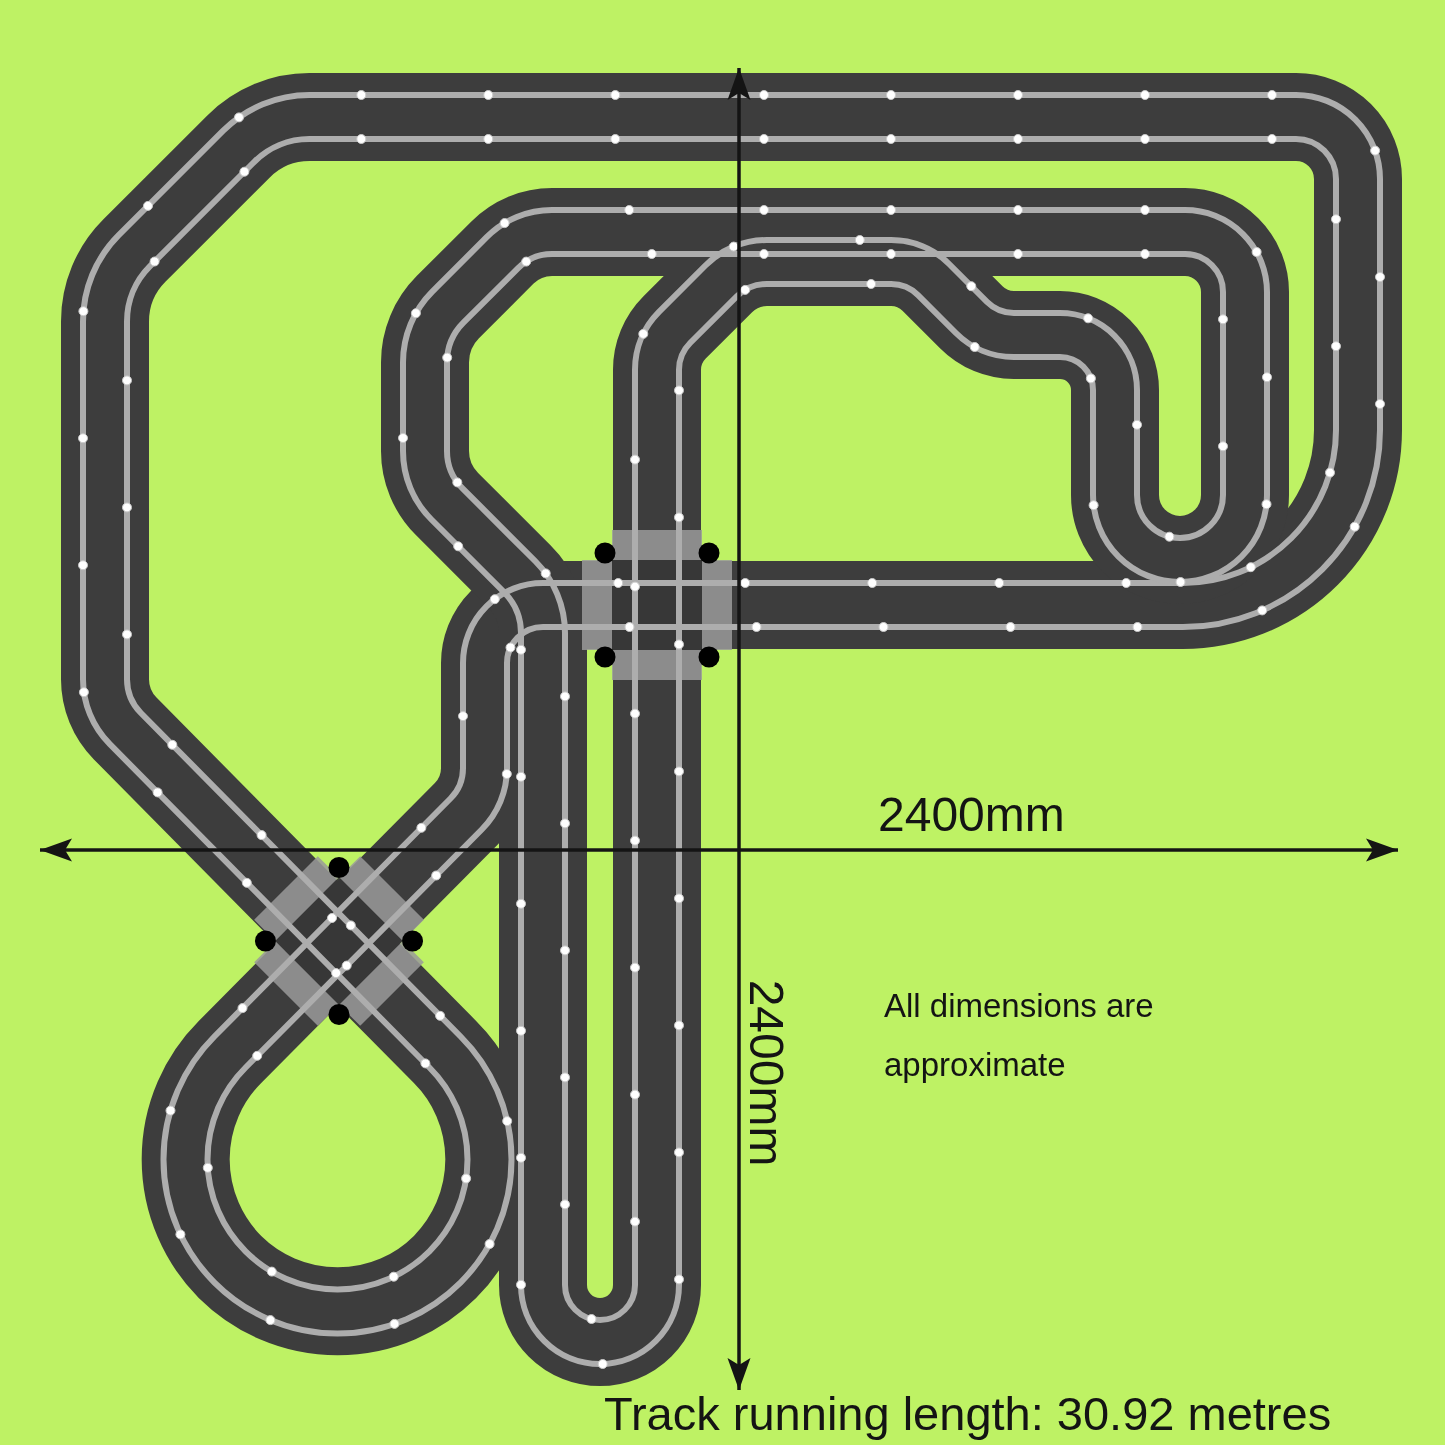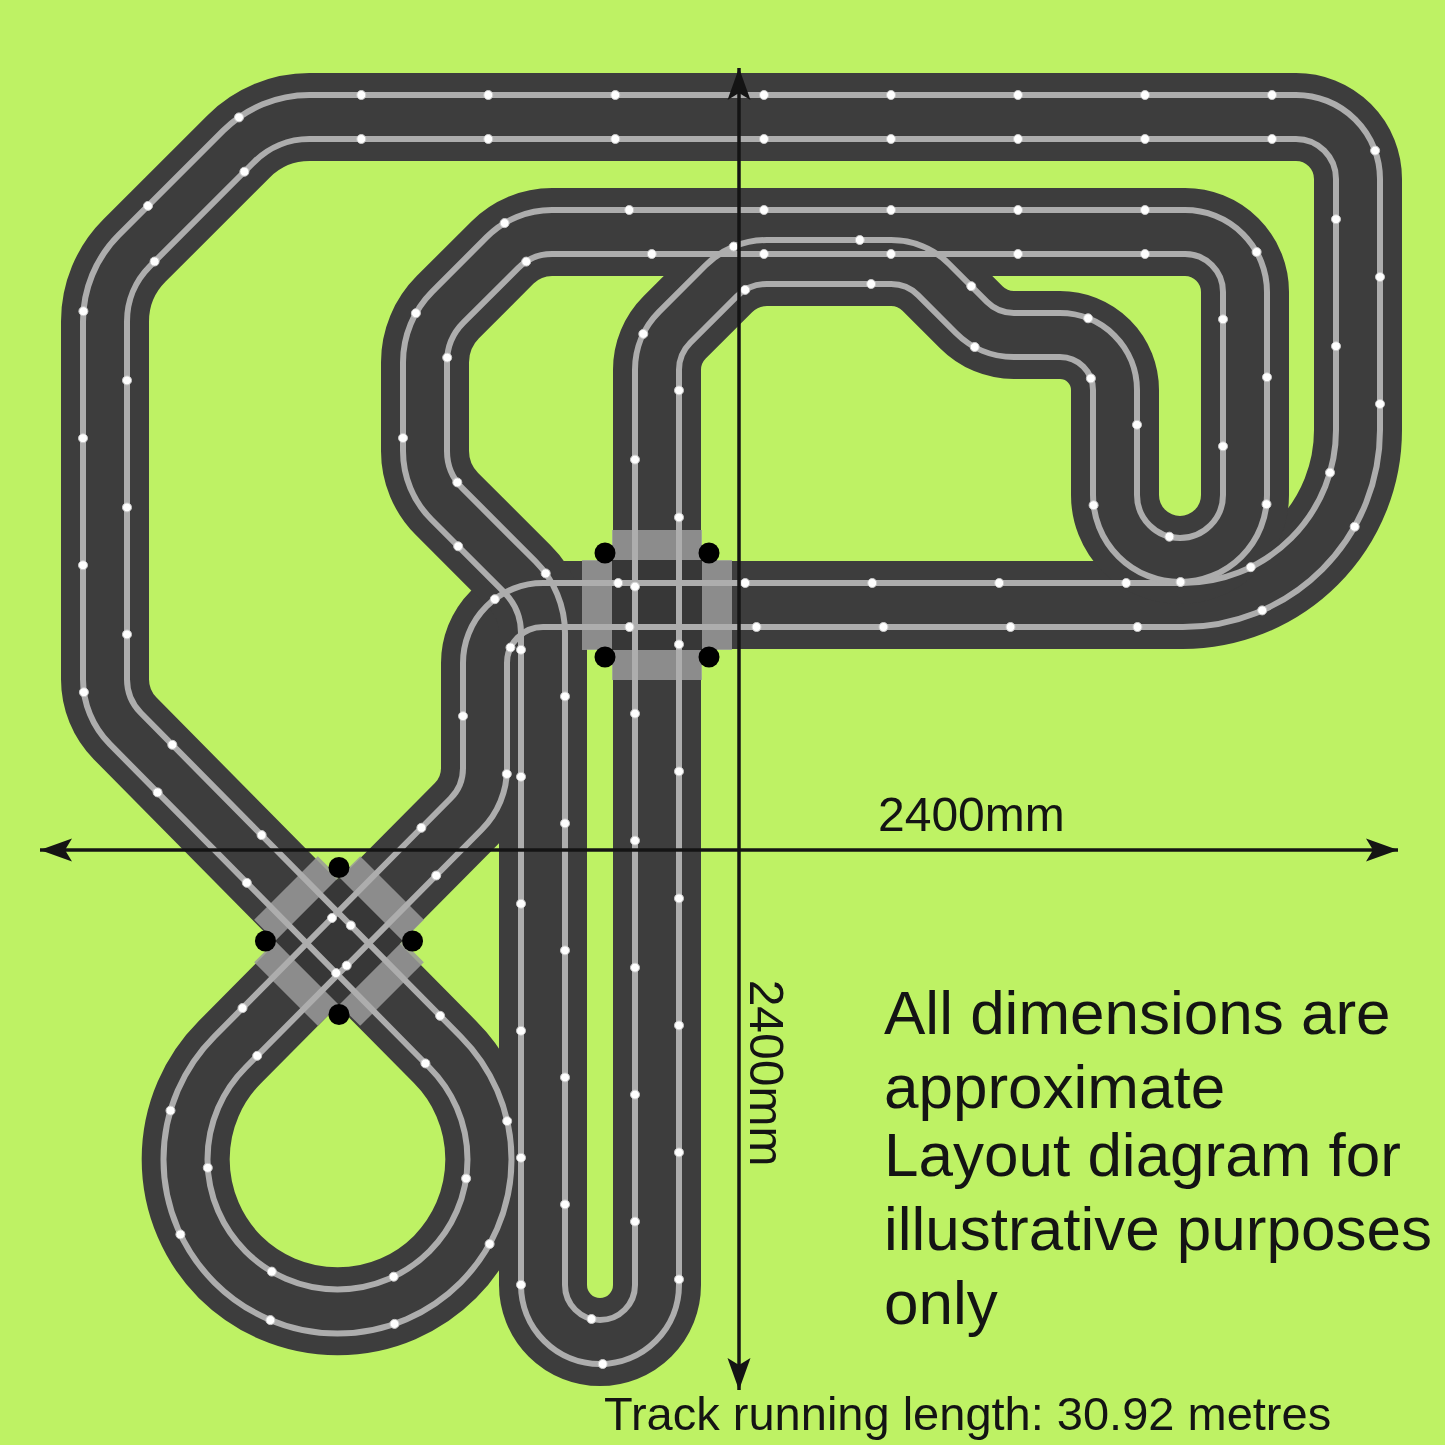--- a/index.html
+++ b/index.html
@@ -5,21 +5,21 @@
   html,body{margin:0;padding:0;background:#fff;}
   .stage{
     position:relative;width:1445px;height:1445px;background:#bef264;overflow:hidden;
     font-family:"Liberation Sans","DejaVu Sans",sans-serif;color:#141414;
   }
   .stage svg{position:absolute;left:0;top:0;}
   .lbl{position:absolute;color:#141414;}
   .dim-label{font-size:48px;line-height:48px;white-space:nowrap;}
   .h-dim{left:878px;top:791px;}
   .v-dim{left:666px;top:1049px;width:200px;text-align:center;transform:rotate(90deg);}
-  .note{font-size:62px;line-height:74px;white-space:pre-line;}
+  .note{font-size:33px;line-height:59px;white-space:pre-line;}
   .note-1{left:884px;top:976px;}
   .note-2{left:884px;top:1118px;}
   .footer-label{left:604px;top:1388px;font-size:47px;line-height:52px;white-space:nowrap;}
 </style>
 </head>
 <body>
 
 <div class="stage">
   <svg id="track-svg" width="1445" height="1445" viewBox="0 0 1445 1445">
       <g>
@@ -212,16 +212,14 @@
           <line x1="739" y1="68" x2="739" y2="1390" stroke="#141414" stroke-width="3.5"></line>
           <polygon points="0,0 -32,-11.5 -25,0 -32,11.5" fill="#141414" transform="translate(739 68) rotate(-90)"></polygon>
           <polygon points="0,0 -32,-11.5 -25,0 -32,11.5" fill="#141414" transform="translate(739 1390) rotate(90)"></polygon>
         </g>
       </g>
     </svg>
   <div class="lbl dim-label h-dim">2400mm</div>
   <div class="lbl dim-label v-dim">2400mm</div>
   <div class="lbl note note-1">All dimensions are
 approximate</div>
-  <div class="lbl note note-2">Layout diagram for
-illustrative purposes only</div>
   <div class="lbl footer-label">Track running length: 30.92 metres</div>
 </div>
 
 </body></html>

